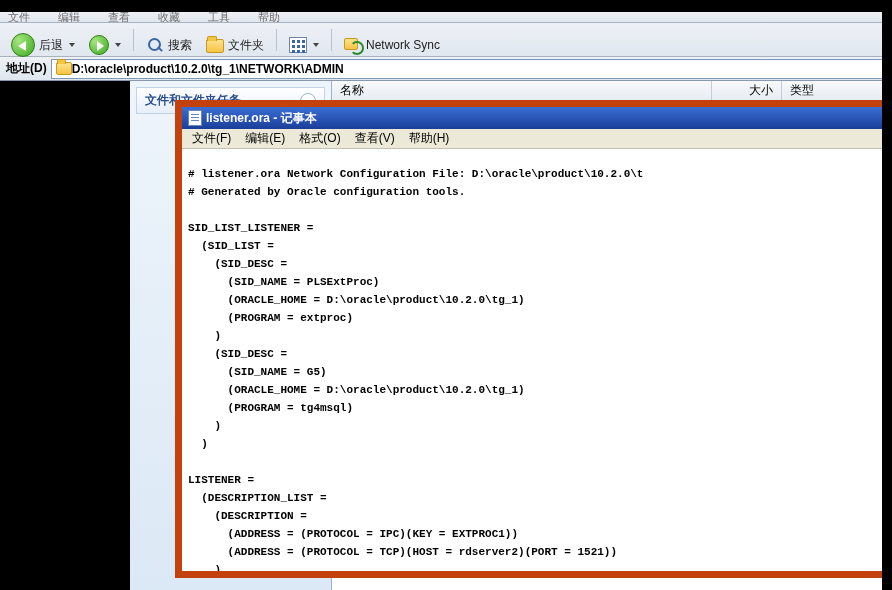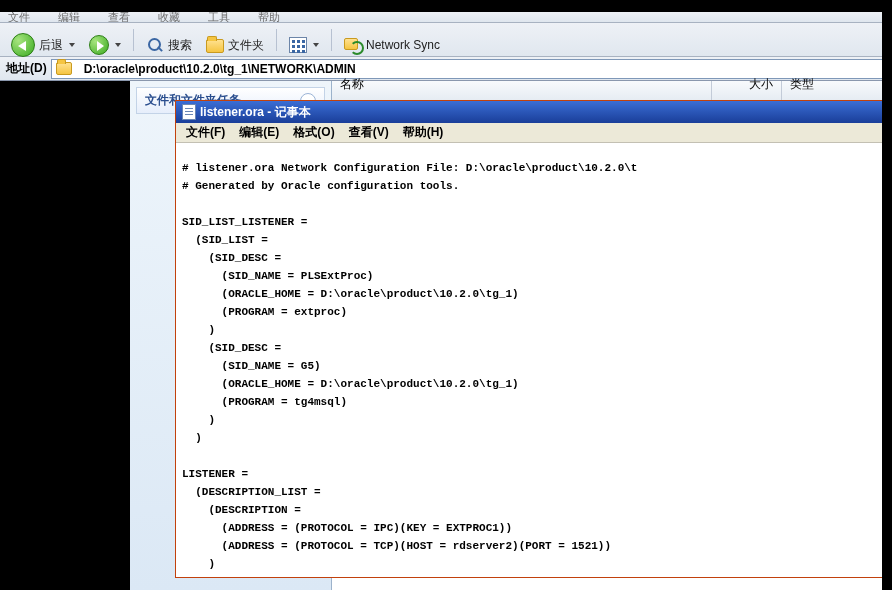--- a/index.html
+++ b/index.html
@@ -74,21 +74,21 @@
   .ico-sync::before{content:"";position:absolute;left:0;top:2px;width:12px;height:10px;background:linear-gradient(#ffe190,#f5c542);border:1px solid #c99a1f;border-radius:2px;}
   .ico-sync::after{content:"";position:absolute;left:6px;top:5px;width:10px;height:10px;border:2px solid #2a8a2a;border-radius:50%;border-left-color:transparent;}
   .tb-label{color:#222;}
   .addressbar {
     height:24px;
     background: linear-gradient(#eef1f6,#e0e7ef);
     border-bottom:1px solid #8a97ad;
     display:flex; align-items:center; padding:0 6px;font-weight:bold;
   }
   .addr-label{margin-right:4px;}
-  .addr-box{flex:1;height:20px;background:#fff;border:1px solid #7f98b8;display:flex;align-items:center;padding:0 4px;gap:12px;font-family:"Tahoma",sans-serif;}
+  .addr-box{flex:1;height:20px;background:#fff;border:1px solid #7f98b8;display:flex;align-items:center;padding:0 4px;gap:0;font-family:"Tahoma",sans-serif;}
   .addr-ico{width:16px;height:13px;background:linear-gradient(#ffe190,#f5c542);border:1px solid #c99a1f;border-radius:2px;position:relative;}
   .addr-ico::before{content:"";position:absolute;left:0;top:-4px;width:7px;height:4px;background:#f5c542;border:1px solid #c99a1f;border-bottom:none;border-radius:2px 2px 0 0;}
   
   .explorer-body {
     display:flex; height:calc(590px - 12px - 11px - 34px - 24px);
   }
   .sidebar {
     width:200px; background:linear-gradient(#eef5fb,#dbe8f5);
     border-right:1px solid #9cb2cb;
     position:relative;
@@ -104,53 +104,53 @@
     font-size:12px;
   }
   .chev{font-family:sans-serif;border:1px solid #9bb4d6;border-radius:50%;width:16px;height:16px;display:flex;align-items:center;justify-content:center;font-size:9px;background:#fff;color:#2a4e8e;}
   .main-pane { flex:1; background:#fff; position:relative;}
   .hdr-row{
     height:20px;background:linear-gradient(#f8fafc,#e6ecf3);
     border-bottom:1px solid #c3cbd8;
     display:flex; align-items:center;
     font-size:12px;
   }
-  .hdr-cell{padding:7px 8px;border-right:1px solid #c3cbd8;height:100%;display:flex;align-items:flex-end;}
+  .hdr-cell{padding:7px 8px;border-right:1px solid #c3cbd8;height:100%;display:flex;align-items:center;}
   .hdr-cell.name{flex:1;}
   .hdr-cell.size{width:70px;justify-content:flex-end;}
   .hdr-cell.type{width:110px;font-family:Liberation Mono, monospace;}
   .file-row{display:flex;align-items:center;padding:2px 4px;gap:4px;}
   .file-row .cell-name{flex:1;display:flex;align-items:center;gap:4px;}
   .file-row .cell-size{width:70px;}
   .file-row .cell-type{width:110px;}
   .ico-folder-sm{width:16px;height:13px;background:linear-gradient(#ffe190,#f5c542);border:1px solid #c99a1f;border-radius:2px;position:relative;}
   .ico-folder-sm::before{content:"";position:absolute;left:0;top:-3px;width:6px;height:3px;background:#f5c542;border:1px solid #c99a1f;border-bottom:none;border-radius:2px 2px 0 0;}
 
   
   .notepad {
     position:absolute;
     left: 175px;
     top: 100px;
     width: 715px;
     height: 478px;
-    border:1px solid #c2410c;
+    border:7px solid #c2410c;
     background:#fff;
     box-shadow:none;
   }
   .np-title{
     height:22px;
     background:linear-gradient(#3b6ed5,#1a3e99);
     display:flex;align-items:center;padding:0 6px;gap:4px;
     color:#fff;font-weight:bold;font-size:12px;
   }
   .np-title-ico{width:14px;height:16px;background:#fff;border:1px solid #6a87b5;position:relative;}
   .np-title-ico::before{content:"";position:absolute;left:2px;top:3px;width:8px;height:1px;background:#6a87b5;box-shadow:0 3px #6a87b5,0 6px #6a87b5;}
   .np-menu{
     height:20px;background:#ece9d8;border-bottom:1px solid #c3c0b3;
-    display:flex;align-items:center;padding:0 4px;gap:2px;font-size:12px;font-weight:bold;
+    display:flex;align-items:center;padding:0 4px;gap:2px;font-size:12px;
   }
   .np-menu-item{padding:2px 6px;cursor:pointer;}
   .np-content{
     padding:16px 6px;
     font-family:"Fixedsys", "Courier New", monospace;
     font-size:11px;
     line-height:18px;
     white-space:pre;
     font-weight:bold;
     height: calc(100% - 42px);

